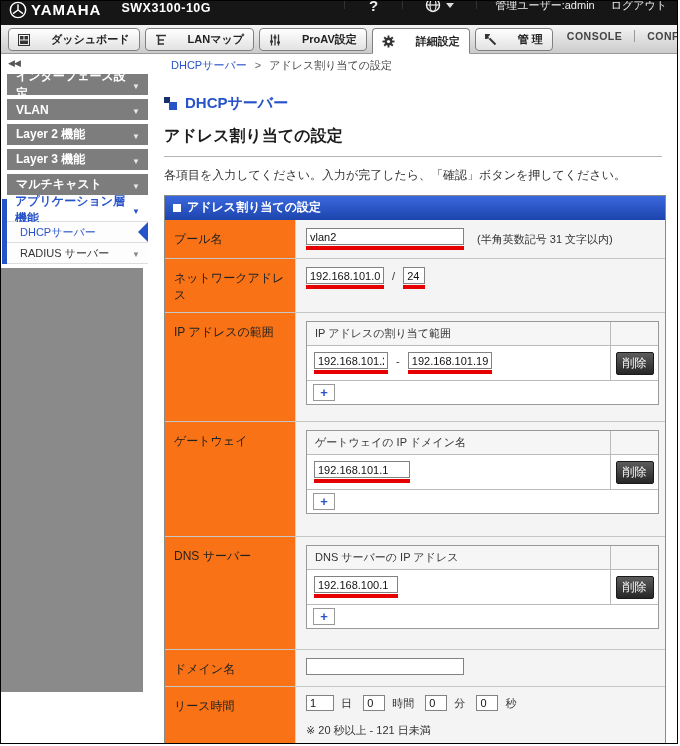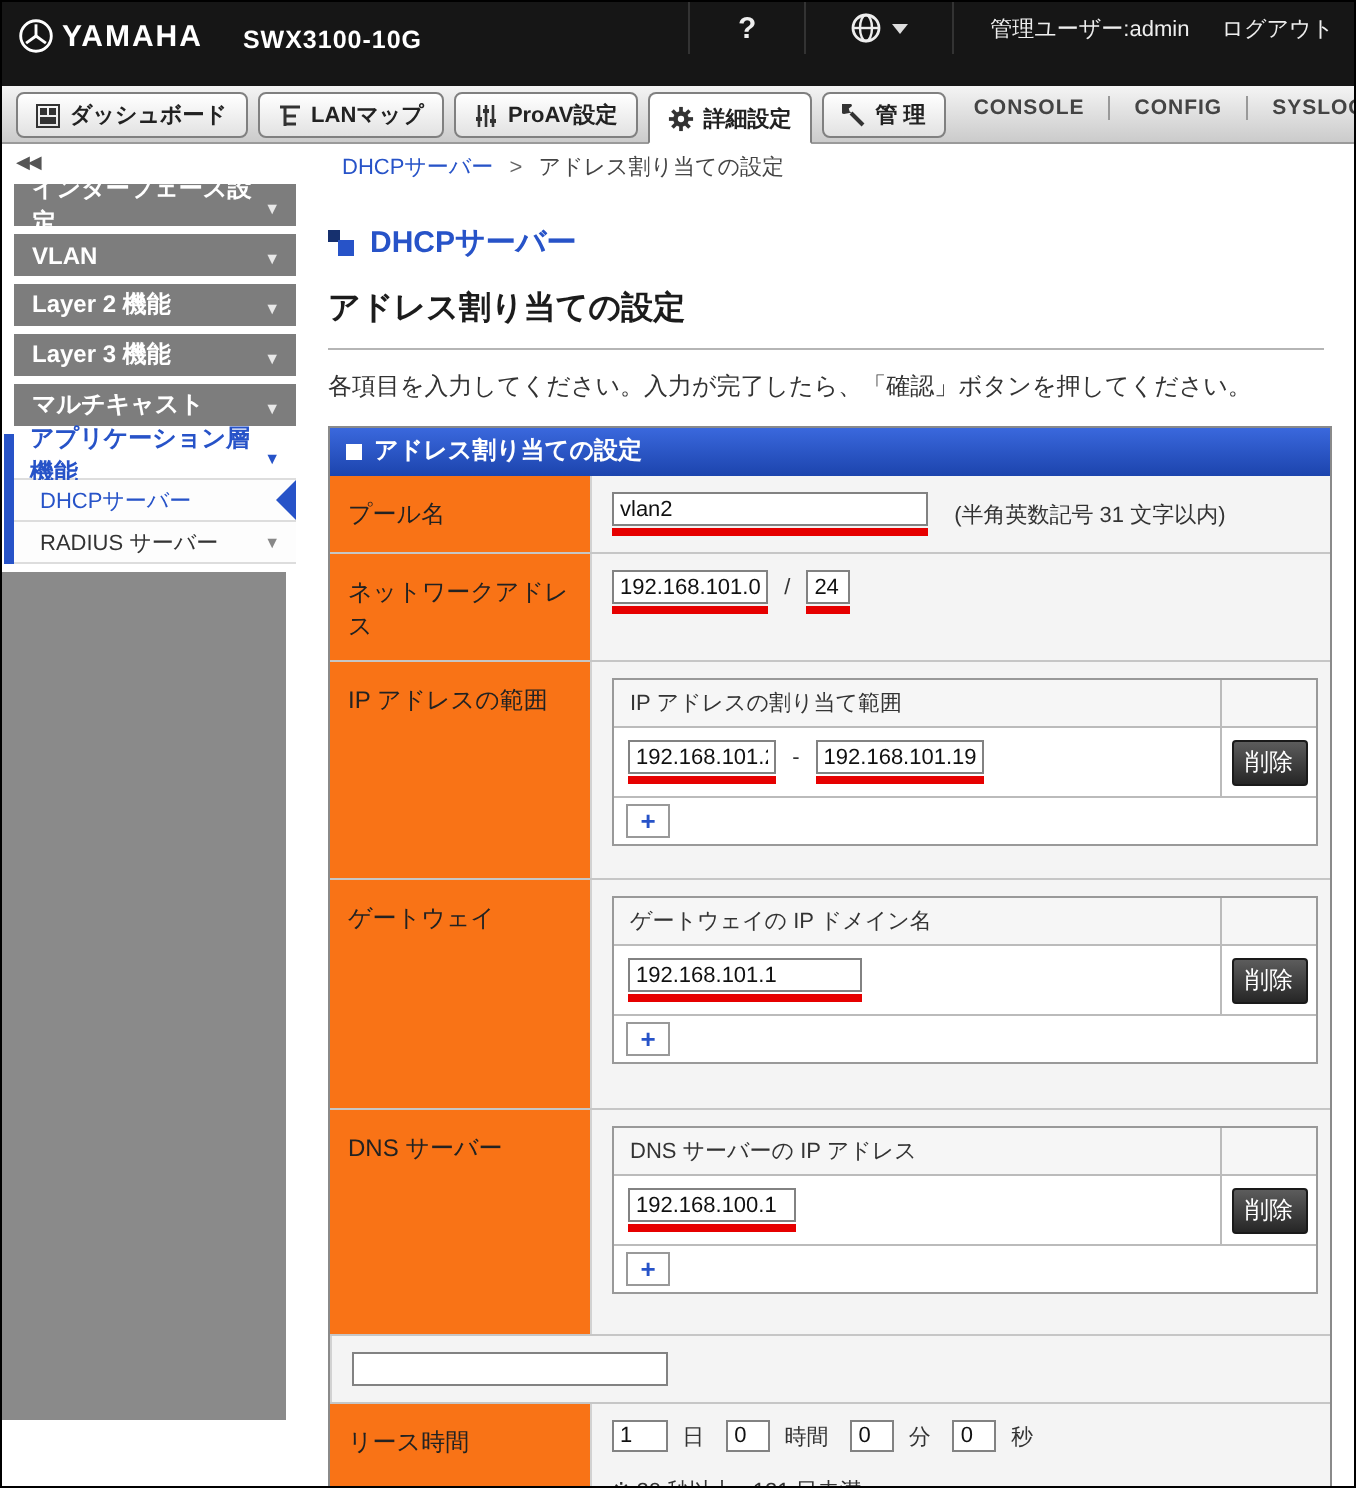--- a/index.html
+++ b/index.html
@@ -1,35 +1,35 @@
 <!DOCTYPE html>
 <html><head>
 <meta charset="utf-8">
 <style>
   * { box-sizing: border-box; margin: 0; padding: 0; }
   html,body { background:#fff; }
   body { font-family: "Liberation Sans", "DejaVu Sans", sans-serif; }
   .frame { position:relative; width:678px; height:744px; border:1px solid #000; background:#fff; overflow:hidden; }
 
   
-  .topbar { height:42px; background:#161616; display:flex; align-items:flex-end; color:#fff; padding:0 10px 16px 8px; }
+  .topbar { height:24px; background:#161616; display:flex; align-items:flex-start; color:#fff; padding:0 10px 16px 8px; }
   .brandmark { width:18px; height:18px; margin-right:4px; }
   .brand { font-size:15px; font-weight:bold; letter-spacing:1px; }
   .model { font-size:12.5px; font-weight:bold; margin-left:20px; letter-spacing:.5px; }
   .topbar-right { margin-left:auto; display:flex; align-items:center; height:100%; }
   .top-sep { width:1px; height:100%; background:#333; margin:0 10px; }
   .help-btn { font-size:15px; font-weight:bold; color:#eee; padding:0 14px; cursor:pointer; }
   .lang-btn { display:flex; align-items:center; gap:5px; padding:0 12px; cursor:pointer; }
   .lang-caret { width:0; height:0; border-left:4px solid transparent; border-right:4px solid transparent; border-top:5px solid #ddd; }
   .user-label { font-size:11px; color:#eee; margin:0 10px 0 8px; }
   .logout { font-size:11px; color:#eee; margin-left:6px; cursor:pointer; }
 
   
   .tabbar { height:29px; background:linear-gradient(#f4f4f4,#cbcbcb); border-bottom:1px solid #9a9a9a; display:flex; align-items:flex-end; padding:0 8px 0 4px; position:relative; }
-  .tab { display:inline-flex; align-items:center; gap:5px; height:23px; margin:0 2px 2px 3px; padding:0 9px; border:1px solid #808080; border-radius:4px; background:linear-gradient(#ffffff,#e2e2e2); font-size:11px; font-weight:bold; color:#222; cursor:pointer; white-space:nowrap;justify-content:center; }
+  .tab { display:inline-flex; align-items:center; gap:21px; height:23px; margin:0 2px 2px 3px; padding:0 9px; border:1px solid #808080; border-radius:4px; background:linear-gradient(#ffffff,#e2e2e2); font-size:11px; font-weight:bold; color:#222; cursor:pointer; white-space:nowrap;justify-content:center; }
   .tab.active { background:#fff; height:26px; margin-bottom:-1px; border-bottom-color:#fff; border-radius:4px 4px 0 0; }
   .tab svg { display:block; }
   .tabbar-links { margin-left:auto; display:flex; align-items:center; height:100%; padding-bottom:6px; }
   .tabbar-links .tlink { font-size:10.5px; font-weight:bold; color:#444; padding:0 12px; cursor:pointer; letter-spacing:.5px; }
   .tabbar-links .tsep { width:1px; height:12px; background:#999; }
 
   
   .content { position:relative; height:686px; }
   .collapse-ctl { position:absolute; left:7px; top:4px; font-size:9px; color:#555; cursor:pointer; letter-spacing:-1px; }
   .crumb { position:absolute; left:170px; top:4px; font-size:11px; color:#444; }
@@ -292,21 +292,21 @@
         <div class="frow">
           <div class="flabel">ゲートウェイ</div>
           <div class="fvalue" style="padding-bottom:22px;">
             <div class="ipbox">
               <div class="ipbox-head">
                 <span class="ipbox-title">ゲートウェイの IP ドメイン名</span>
                 <span class="ipbox-headcell"></span>
               </div>
               <div class="ipbox-row">
                 <div class="ipbox-cell">
-                  <span class="ru" style="width:117px;"><input class="inp" value="192.168.101.1" style=""></span>
+                  <span class="ru" style="width:96px;"><input class="inp" value="192.168.101.1" style=""></span>
                 </div>
                 <div class="ipbox-del">
                   <button class="del-btn">削除</button>
                 </div>
               </div>
               <div class="ipbox-plus">
                 <button class="add-btn">+</button>
               </div>
             </div>
           </div>
@@ -329,20 +329,21 @@
                 </div>
               </div>
               <div class="ipbox-plus">
                 <button class="add-btn">+</button>
               </div>
             </div>
           </div>
         </div>
 
         <div class="frow">
+          <div class="flabel">ドメイン名</div>
           <div class="fvalue">
             <span class="plain" style="width:158px;"><input class="inp" value="" style=""></span>
           </div>
         </div>
 
         <div class="frow">
           <div class="flabel">リース時間</div>
           <div class="fvalue">
             <div class="lease-line">
               <span class="plain" style="width:28px;"><input class="inp" value="1" style=""></span>

